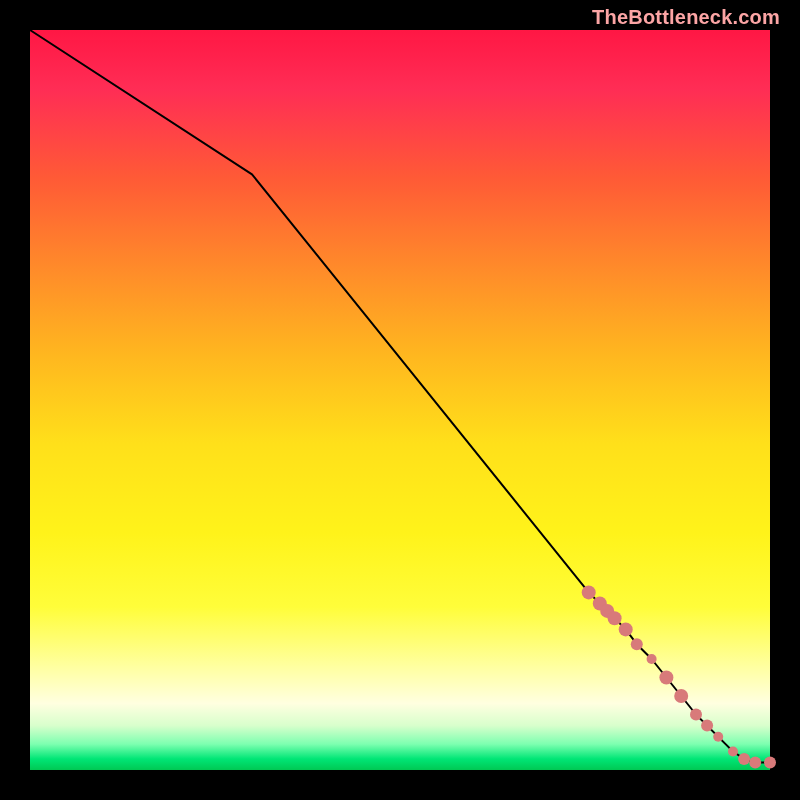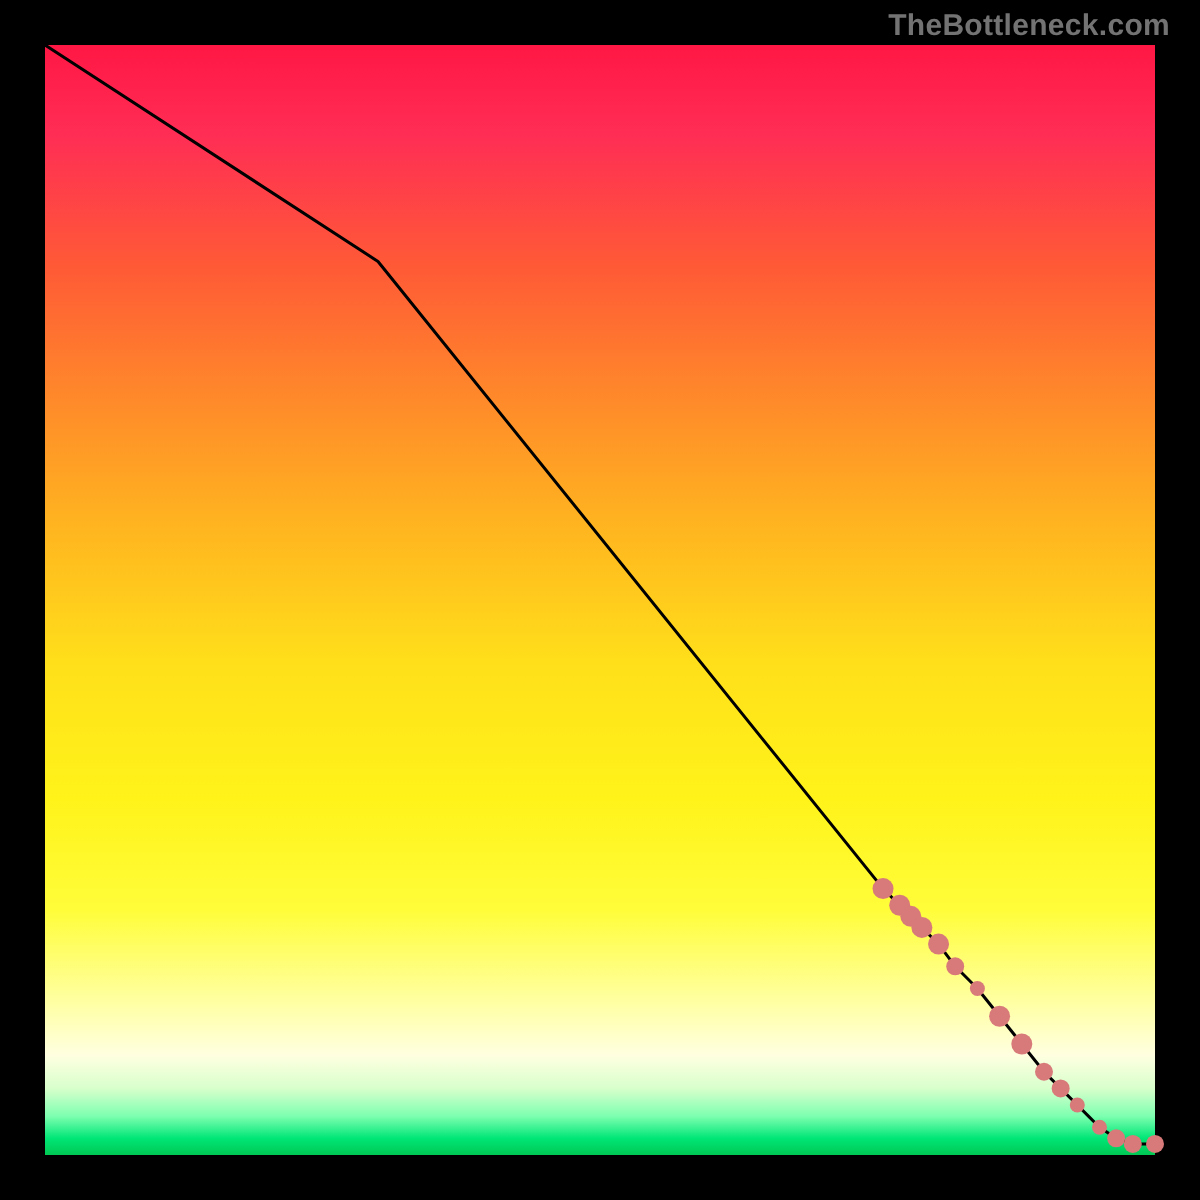--- a/index.html
+++ b/index.html
@@ -34,21 +34,21 @@
       #00c853 100%
     );
   }
   .watermark {
     position: absolute;
     top: 6px;
     right: 20px;
     font-family: Arial, Helvetica, sans-serif;
     font-size: 20px;
     font-weight: 600;
-    color: #737373;
+    color: #fca5a5;
     letter-spacing: 0.2px;
     text-align: center;
   }
   svg.overlay {
     position: absolute;
     left: 0;
     top: 0;
   }
 </style>
 </head>

